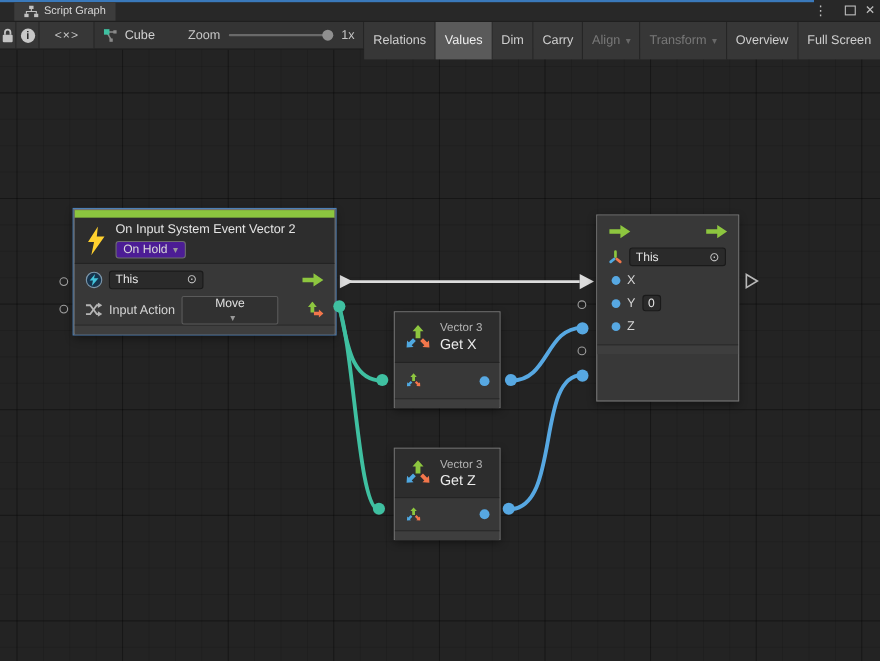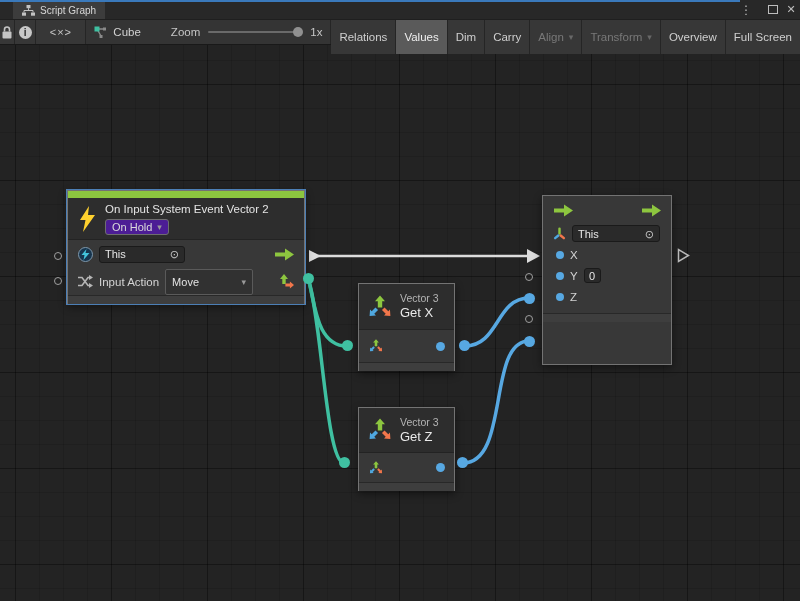--- a/index.html
+++ b/index.html
@@ -52,21 +52,21 @@
   .node.selected { box-shadow:0 0 0 1px #4C7FB6, 0 3px 8px rgba(0,0,0,0.45); }
   .node-header { background:#2D2D2D; border-bottom:1px solid #232323; display:flex; align-items:center; gap:9px; padding:0 11px; }
   .node-footer { background:#3E3E3E; border-top:1px solid #282828; }
   .n-cat { font-size:10.5px; color:#B4B4B4; line-height:13px; }
   .n-name { font-size:13px; color:#EAEAEA; line-height:16px; }
   .n-title { font-size:11.5px; color:#E4E4E4; line-height:14px; }
   .node-row { display:flex; align-items:center; gap:6px; padding:0 9px 0 10px; }
   .row-label { font-size:11.5px; color:#D4D4D4; }
   .chip { display:inline-flex; align-items:center; background:#4c1d95; border:1px solid #6E6E6E; border-radius:3px; padding:0 6px; height:16px; font-size:11px; color:#DADADA; margin-top:3px; width:fit-content; }
   .field { display:flex; align-items:center; justify-content:space-between; background:#2A2A2A; border:1px solid #1A1A1A; border-radius:3px; height:17px; padding:0 5px; font-size:11px; color:#E6E6E6; }
-  .dropdown { display:flex; align-items:center; justify-content:space-between; background:#313131; border:1px solid #5A5A5A; border-radius:2px; height:26px; padding:0 6px; font-size:11px; color:#E2E2E2; }
+  .dropdown { display:flex; align-items:center; justify-content:space-between; background:#313131; border:1px solid #5A5A5A; border-radius:2px; height:26px; padding:0 6px; font-size:11px; color:#E2E2E2;flex-direction:column; }
   .target { font-size:11px; color:#C8C8C8; line-height:10px; }
   .dot { width:8px; height:8px; border-radius:50%; background:#57A8E2; flex:none; }
   .mla { margin-left:auto; }
 
   
   .port { position:absolute; z-index:15; border-radius:50%; }
   .port.hollow { width:8px; height:8px; border:1.5px solid #9E9E9E; background:transparent; }
   .port.teal { width:11px; height:11px; background:#3FC0A1; }
   .port.blue { width:11px; height:11px; background:#57A8E2; }
   .tri-out { position:absolute; z-index:15; }

